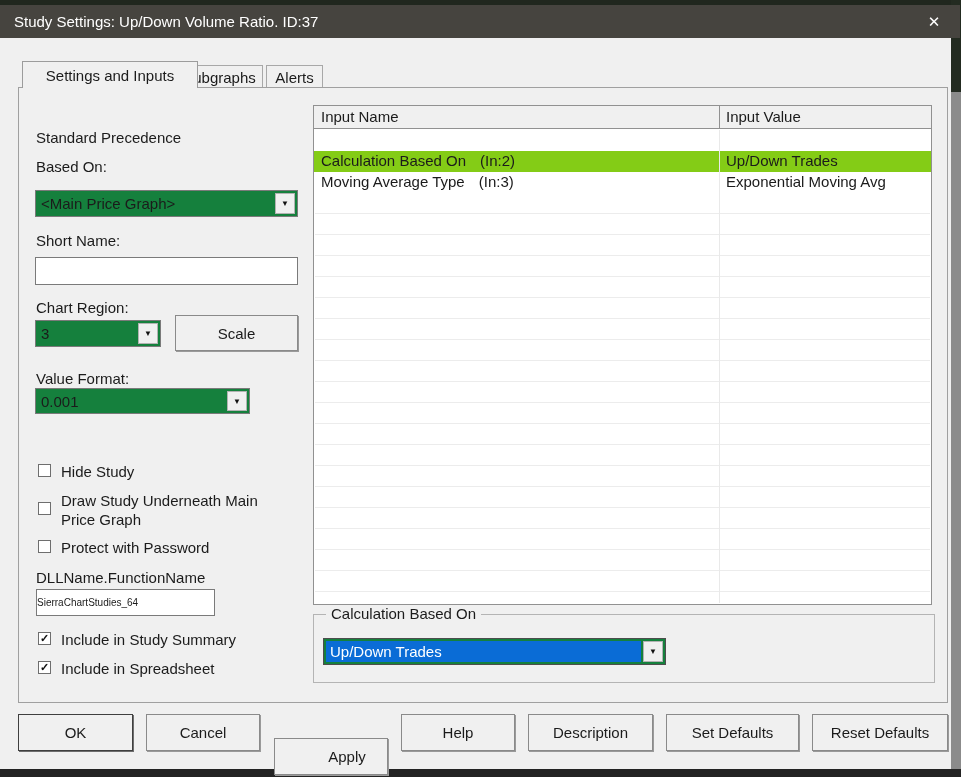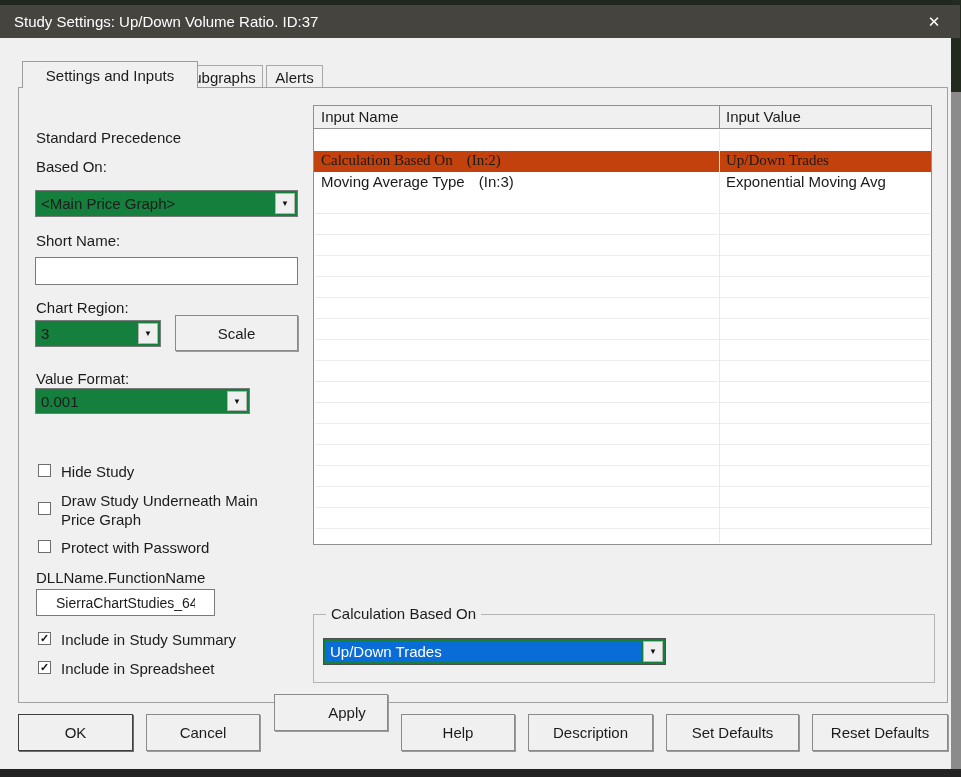--- a/index.html
+++ b/index.html
@@ -26,52 +26,52 @@
   .tab.active { left:22px; top:61px; width:176px; height:27px; border:1px solid #9c9c9c; border-bottom:none; z-index:3; }
   .tab.inactive { top:65px; height:23px; border:1px solid #a8a8a8; border-bottom:none; z-index:1; }
   .tab.t1 { left:176px; width:87px; }
   .tab.t2 { left:266px; width:57px; }
 
   .tabpage { position:absolute; left:18px; top:87px; width:930px; height:616px;
              border:1px solid #a0a0a0; background:#f0f0f0; z-index:2; }
 
   
   .lbl { position:absolute; font-size:15px; white-space:nowrap; z-index:4; }
-  .textbox { position:absolute; background:#ffffff; border:1px solid #7a7a7a; font-size:14px;
-             font-family:"Liberation Sans", sans-serif; padding:0 19px; z-index:4; color:#1b1b1b; }
+  .textbox { position:absolute; background:#ffffff; border:1px solid #7a7a7a; font-size:10px;
+             font-family:"Liberation Sans", sans-serif; padding:0 0; z-index:4; color:#1b1b1b; }
   .combo { position:absolute; background:#15803d; border:1px solid #7a7a7a; z-index:4; }
   .combo .val { position:absolute; left:5px; top:0; bottom:0; display:flex; align-items:center; font-size:15px; white-space:nowrap; }
   .combo .arrow-btn { position:absolute; right:2px; top:2px; bottom:2px; width:20px; background:#f0f0f0;
                       border:1px solid #b2b2b2; display:flex; align-items:center; justify-content:center; cursor:pointer; }
   .combo .arrow-btn span { font-size:8px; color:#111; }
 
   .btn { position:absolute; background:#f0f0f0; border:1px solid #8a8a8a; box-shadow:1px 1px 0 #9a9a9a;
          display:flex; align-items:center; justify-content:center; font-size:15px; cursor:pointer; z-index:4; }
   .btn.default { border:1px solid #3f3f3f; box-shadow:1px 1px 0 #6e6e6e; }
 
   .checkrow { position:absolute; display:flex; align-items:flex-start; z-index:4; }
   .checkbox { width:13px; height:13px; background:#ffffff; border:1px solid #6e6e6e; flex:0 0 13px;
               display:flex; align-items:center; justify-content:center; cursor:pointer; }
   .checkbox .check { font-size:11px; font-weight:bold; color:#111; line-height:1; }
   .checkrow .cklabel { font-size:15px; margin-left:10px; line-height:19px; }
   .checkrow.wrap2 .cklabel { white-space:normal; width:205px; }
 
   
-  .inputs-table { position:absolute; left:313px; top:105px; width:619px; height:440px;
+  .inputs-table { position:absolute; left:313px; top:105px; width:619px; height:500px;
                   background:#ffffff; border:1px solid #919191; z-index:4; }
   .it-header { position:absolute; left:0; top:0; right:0; height:23px; background:#f0f0f0;
                border-bottom:1px solid #919191; }
   .it-header .h1 { position:absolute; left:7px; top:2px; font-size:15px; }
   .it-header .h2 { position:absolute; left:412px; top:2px; font-size:15px; }
   .it-hdiv { position:absolute; left:405px; top:0; width:1px; height:23px; background:#919191; }
   .it-row { position:absolute; left:0; right:0; height:21px; }
   .it-row .c1 { position:absolute; left:7px; top:1px; font-size:15px; white-space:nowrap; }
   .it-row .c1 .innum { margin-left:14px; }
   .it-row .c2 { position:absolute; left:412px; top:1px; font-size:15px; white-space:nowrap; }
-  .it-row.sel { background:#c2410c;font-family:Liberation Serif, serif; }
+  .it-row.sel { background:#84cc16; }
   .it-filler { position:absolute; left:1px; right:1px; top:87px; bottom:1px;
                background:repeating-linear-gradient(180deg,#ffffff 0 20px,#ececec 20px 21px); }
   .it-bdiv { position:absolute; left:405px; top:24px; bottom:1px; width:1px; background:#e9e9e9; }
 
   
   .groupbox { position:absolute; left:313px; top:614px; width:622px; height:69px;
               border:1px solid #b4b4b4; z-index:4; }
   .groupbox .legend { position:absolute; left:12px; top:-10px; background:#f0f0f0; padding:0 5px; font-size:15px; white-space:nowrap; }
   .combo.editor { left:323px; top:638px; width:343px; height:27px; border:1px solid #4d4d4d; z-index:5; }
   .combo.editor .selfill { position:absolute; left:2px; top:2px; bottom:2px; right:24px; background:#0a6cd6;
@@ -189,19 +189,19 @@
     <div class="selfill">
       <span>Up/Down Trades</span>
     </div>
     <div class="arrow-btn">
         <span>▼</span>
       </div>
   </div>
 
   <div class="btn default" style="left:18px;  top:714px; width:115px; height:37px;">OK</div>
   <div class="btn" style="left:146px; top:714px; width:114px; height:37px;">Cancel</div>
-  <div class="btn" style="left:274px; top:694px; width:114px; height:37px;padding-left:32px;">Apply</div>
+  <div class="btn" style="left:274px; top:738px; width:114px; height:37px;padding-left:32px;">Apply</div>
   <div class="btn" style="left:401px; top:714px; width:114px; height:37px;">Help</div>
   <div class="btn" style="left:528px; top:714px; width:125px; height:37px;">Description</div>
   <div class="btn" style="left:666px; top:714px; width:133px; height:37px;">Set Defaults</div>
   <div class="btn" style="left:812px; top:714px; width:136px; height:37px;">Reset Defaults</div>
 
 </div>
 
 </body></html>

